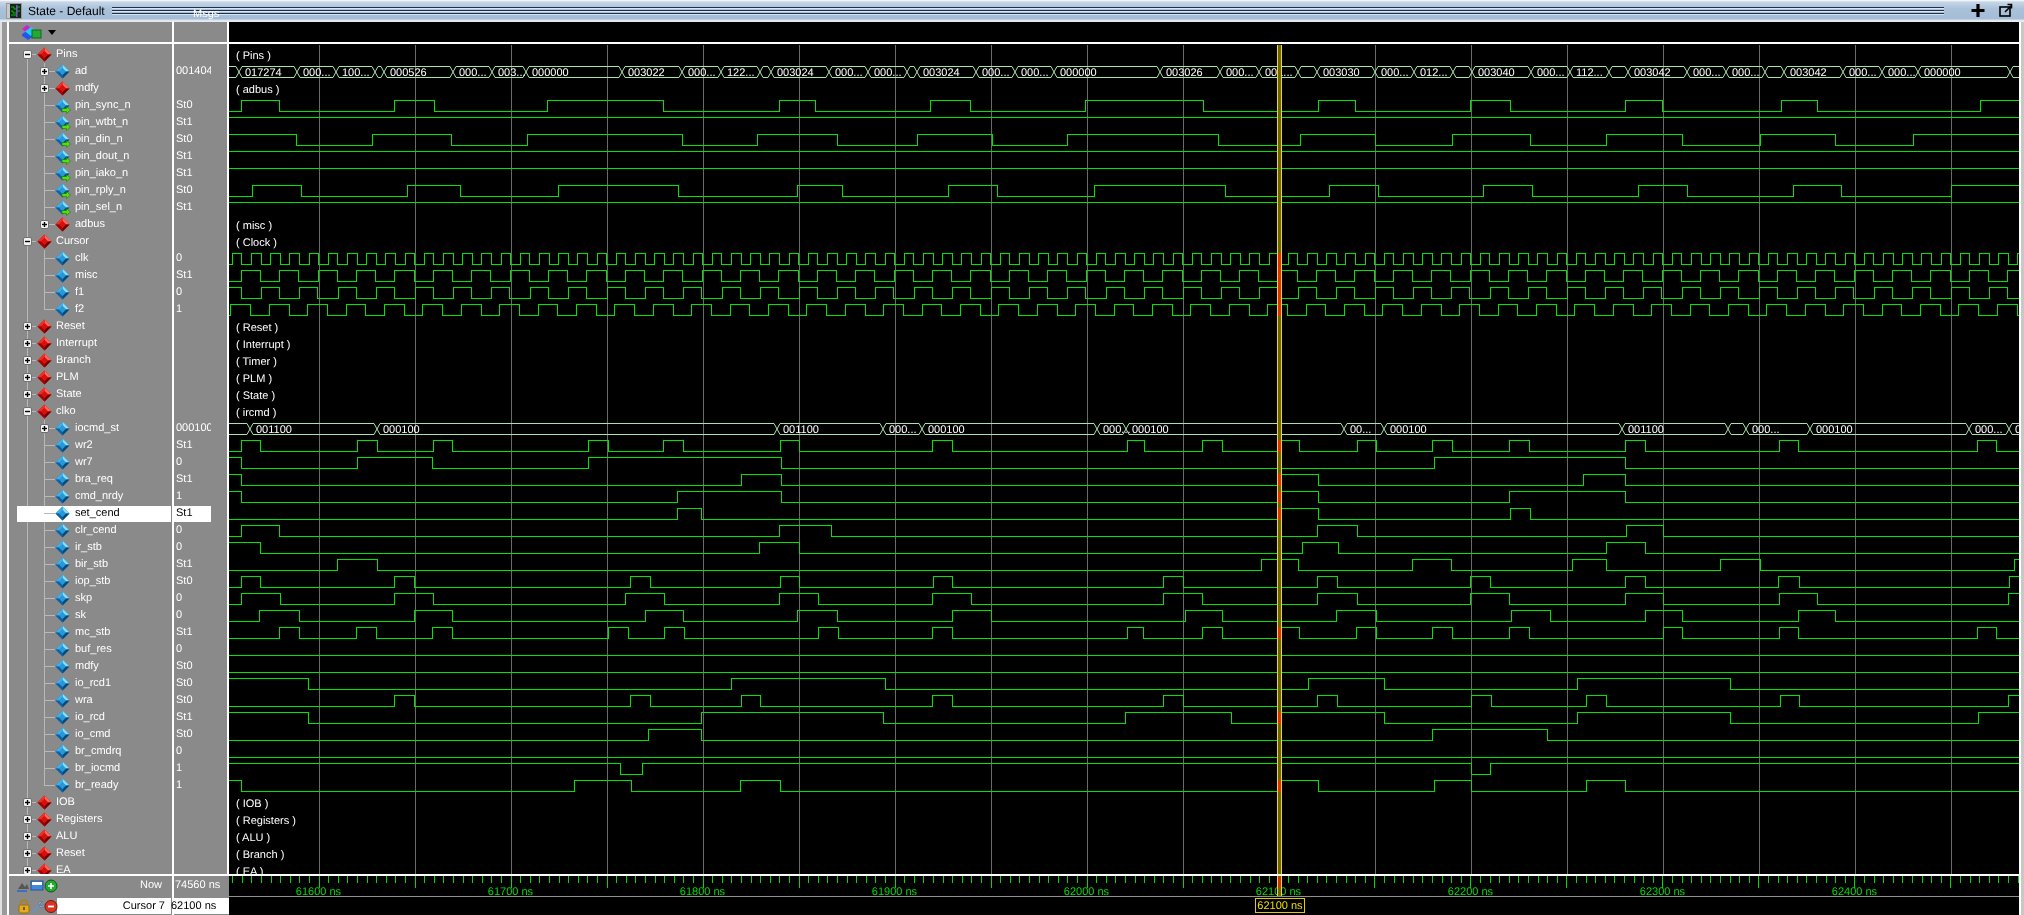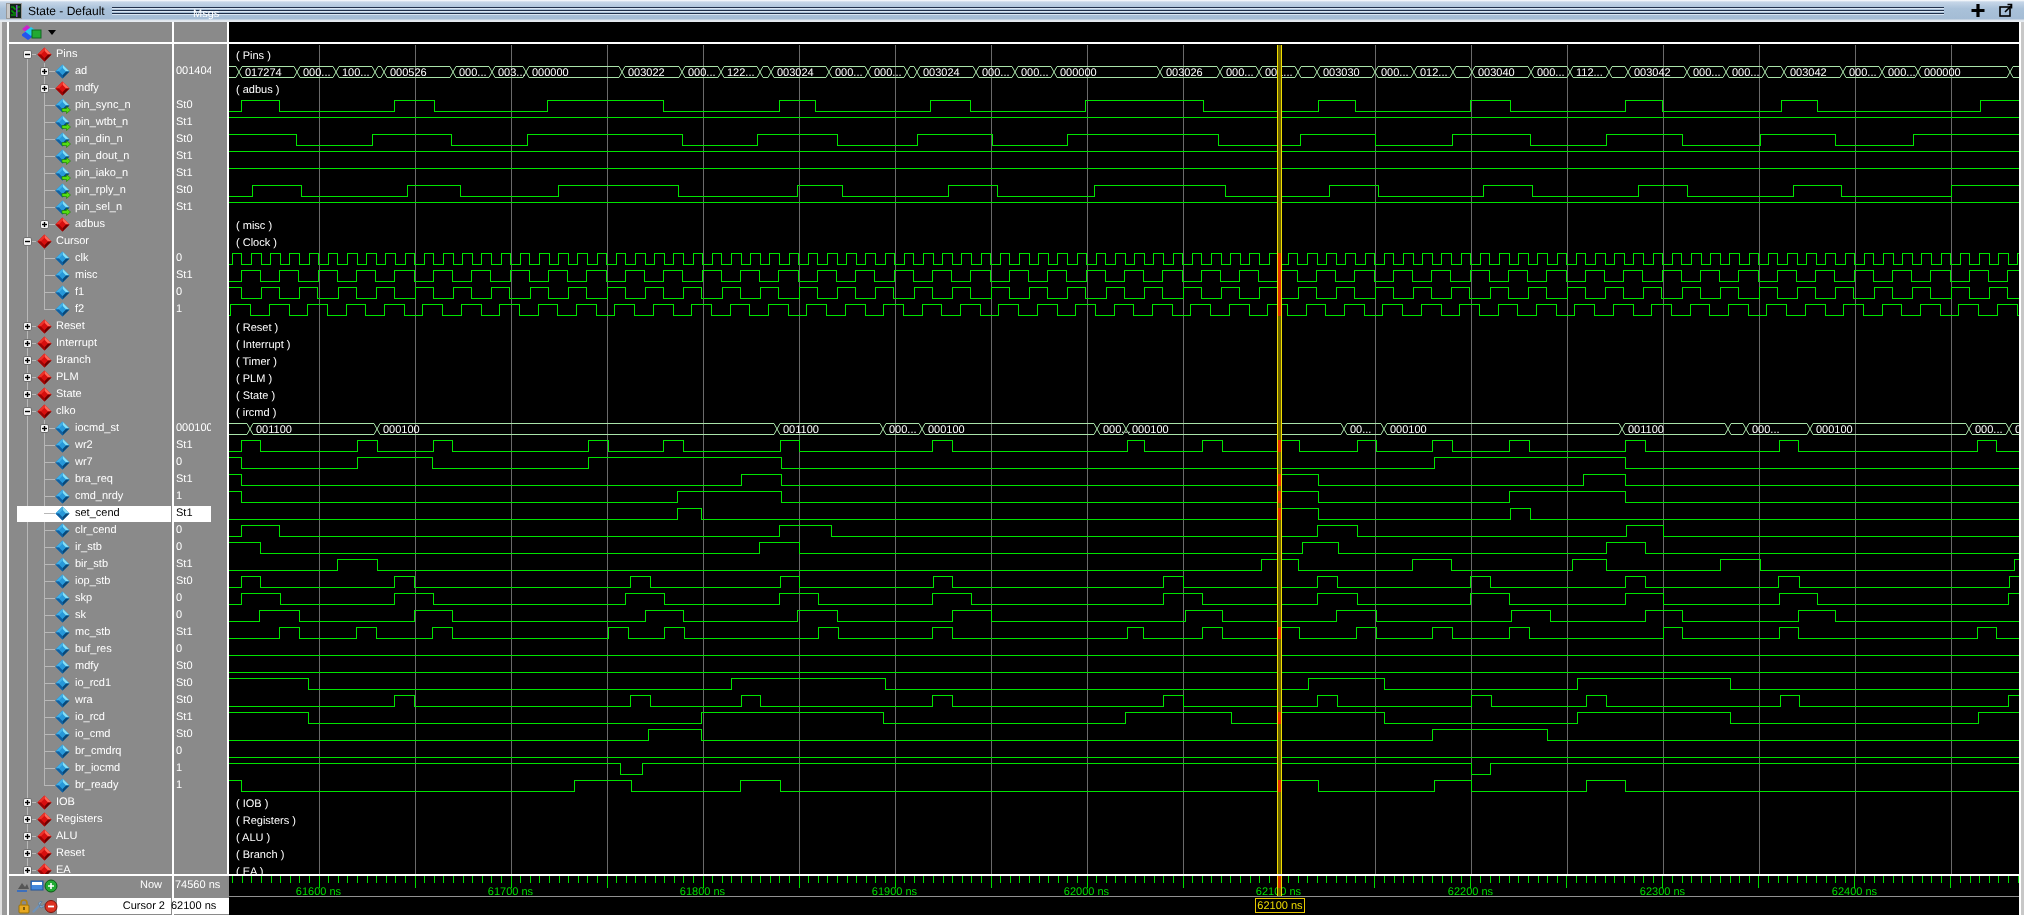--- a/index.html
+++ b/index.html
@@ -1124,21 +1124,21 @@
       <rect x="1049" y="0" width="3" height="12" fill="#cc3300"></rect>
       <rect x="1049" y="12" width="3" height="9" fill="#6e6400"></rect>
       <rect x="1052" y="0" width="1" height="21" fill="#f2de00"></rect>
     </svg>
 <div style="position:absolute;left:229px;top:896px;width:1790px;height:1px;background:#909090"></div>
 <div style="position:absolute;left:229px;top:897px;width:1790px;height:18px;background:#000"></div>
 
 <div style="position:absolute;left:120px;top:879px;color:#fff;width:42px;text-align:right" class="tl">Now</div>
 <div style="position:absolute;left:175px;top:879px;color:#fff" class="tl">74560 ns</div>
 <div style="position:absolute;left:57px;top:898px;width:114px;height:16px;background:#fff"></div>
-<div style="position:absolute;left:60px;top:900px;color:#000;width:105px;text-align:right" class="tl">Cursor 2</div>
+<div style="position:absolute;left:60px;top:900px;color:#000;width:105px;text-align:right" class="tl">Cursor 7</div>
 <div style="position:absolute;left:174px;top:898px;width:55px;height:16px;background:#fff;overflow:hidden"></div>
 <div style="position:absolute;left:171px;top:900px;color:#000" class="tl">62100 ns</div>
 
 <svg width="40" height="14" style="position:absolute;left:16px;top:879px">
       <path d="M2 10l4-6 3 4 2-3 2 5z" fill="#555"></path>
       <path d="M1 12h10" stroke="#2266cc" stroke-width="1.5"></path>
     </svg>
 <svg width="14" height="14" style="position:absolute;left:30px;top:879px">
       <rect x="1" y="2" width="12" height="9" fill="#4488dd" stroke="#225599"></rect>
       <rect x="2" y="3" width="10" height="3" fill="#fff"></rect>

